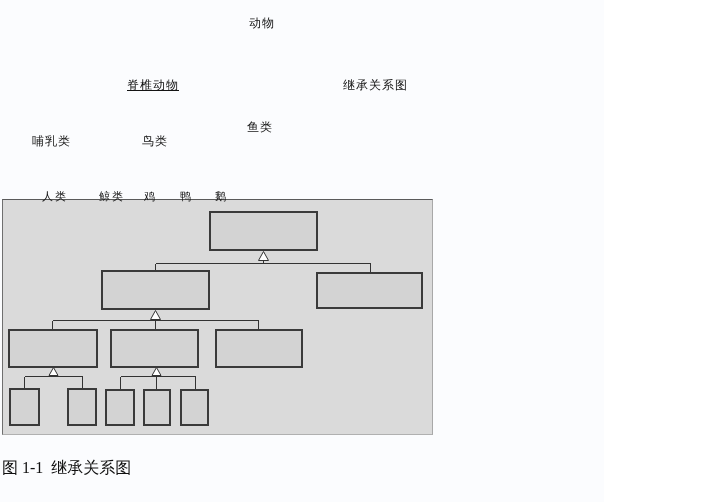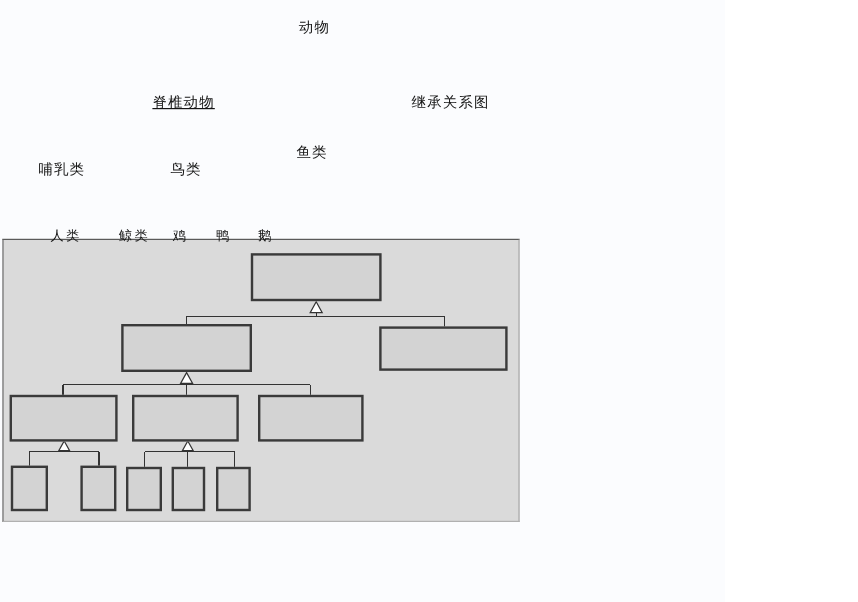--- a/index.html
+++ b/index.html
@@ -95,14 +95,15 @@
   <span class="lbl" style="left:343px;top:77px;">继承关系图</span>
   <span class="lbl" style="left:32px;top:133px;">哺乳类</span>
   <span class="lbl" style="left:142px;top:133px;text-align:right;">鸟类</span>
   <span class="lbl" style="left:247px;top:119px;">鱼类</span>
   <span class="lbl small" style="left:10px;top:189px;">人类</span>
   <span class="lbl small" style="left:67px;top:189px;">鲸类</span>
   <span class="lbl small" style="left:112px;top:189px;">鸡</span>
   <span class="lbl small" style="left:148px;top:189px;">鸭</span>
   <span class="lbl small" style="left:183px;top:189px;">鹅</span>
 
+  <div class="caption">图 1-1  继承关系图</div>
 
 </div>
 
 </body></html>

